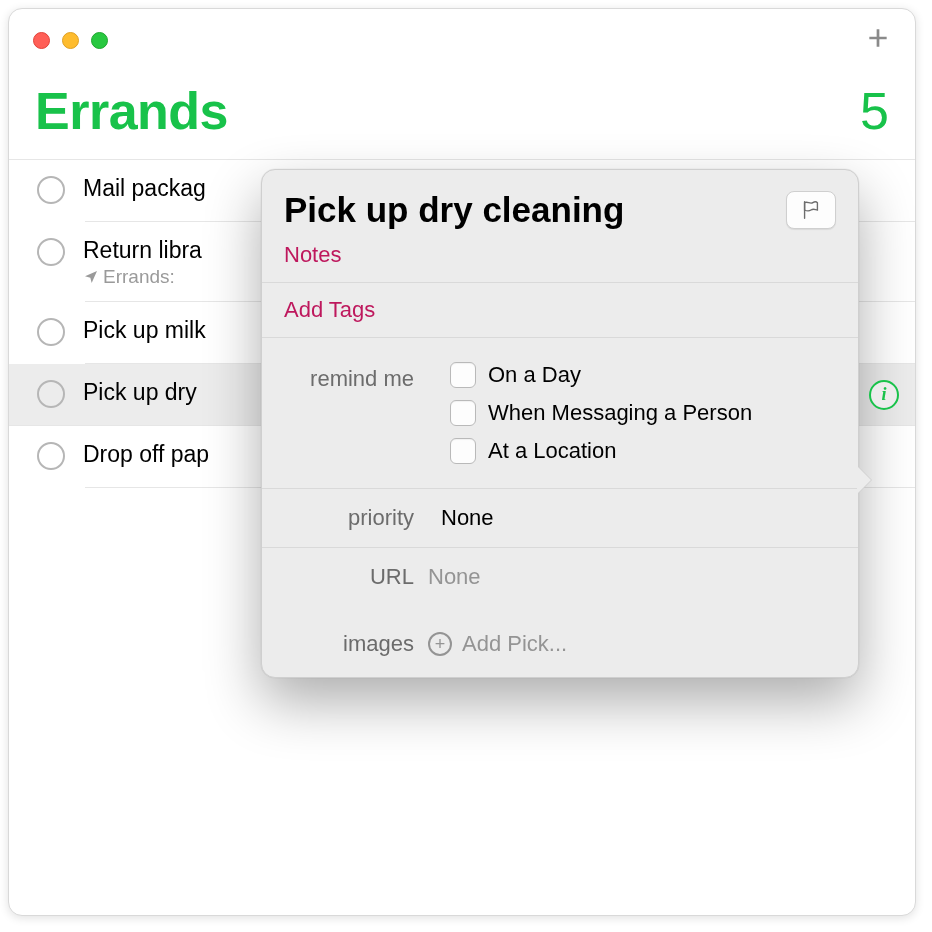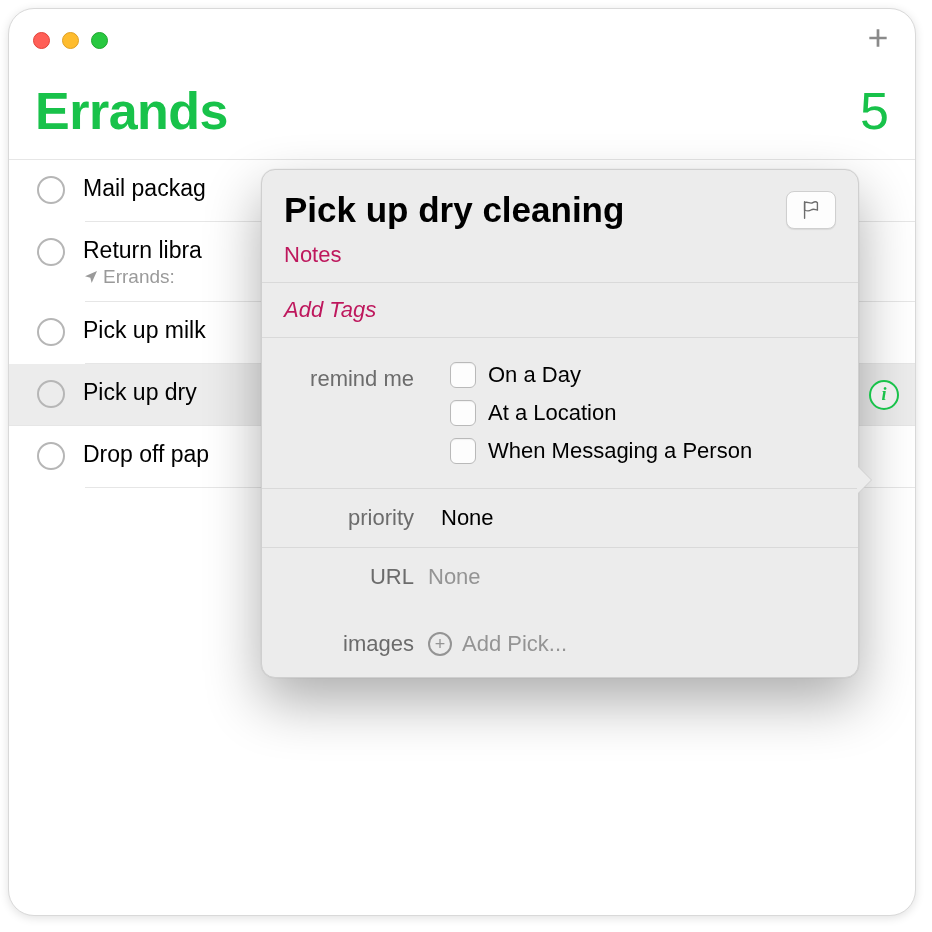--- a/index.html
+++ b/index.html
@@ -13,21 +13,21 @@
     color: #000;
     -webkit-font-smoothing: antialiased;
   }
   .window {
     position: relative;
     width: 908px;
     height: 908px;
     margin: 8px;
     background: #fff;
     border: 1px solid #d9d9d9;
-    border-radius: 26px;
+    border-radius: 14px;
     box-shadow: 0 2px 10px rgba(0,0,0,0.12);
     overflow: visible;
   }
   
   .titlebar {
     height: 62px;
     display: flex;
     align-items: center;
     justify-content: space-between;
     padding: 0 24px;
@@ -136,21 +136,21 @@
     width:50px; height:38px;
     border:1px solid #cfcfcf;
     background:#fdfdfd;
     border-radius:8px;
     display:flex; align-items:center; justify-content:center;
     box-shadow: 0 1px 1px rgba(0,0,0,0.08);
   }
   .flag-btn svg{ width:22px; height:22px; stroke:#6c6c6c; fill:none; stroke-width:1.5;}
   .field-placeholder { color:#be185d; }
   .notes-row { padding-top:6px; padding-bottom:14px; }
-  .tags-row { padding-top:14px; padding-bottom:14px; border-top:1px solid #d9d9d9;font-style:italic;}
+  .tags-row { padding-top:14px; padding-bottom:14px; border-top:1px solid #d9d9d9;}
   .grid-row {
     display:grid;
     grid-template-columns: 130px 1fr;
     column-gap: 14px;
     align-items:center;
     padding-left:22px;
     padding-right:22px;
   }
   .grid-label { text-align:right; color:#6c6c6c; }
   .remind-section { border-top:1px solid #d9d9d9; padding:24px 22px; display:grid; grid-template-columns:130px 1fr; column-gap:14px; row-gap:14px;gap:36px;}
@@ -265,25 +265,25 @@
     </div>
     <div class="remind-section">
       <div class="remind-label">remind me</div>
       <div class="remind-options">
         <div class="opt">
           <div class="opt-chk"></div>
           <span>On a Day</span>
         </div>
         <div class="opt">
           <div class="opt-chk"></div>
-          <span>At a Location</span>
+          <span>When Messaging a Person</span>
         </div>
         <div class="opt">
           <div class="opt-chk"></div>
-          <span>When Messaging a Person</span>
+          <span>At a Location</span>
         </div>
       </div>
     </div>
     <div class="grid-row priority-row">
       <div class="grid-label">priority</div>
       <div class="priority-val">None</div>
     </div>
     <div class="grid-row url-row">
       <div class="grid-label">URL</div>
       <div class="url-val">None</div>

